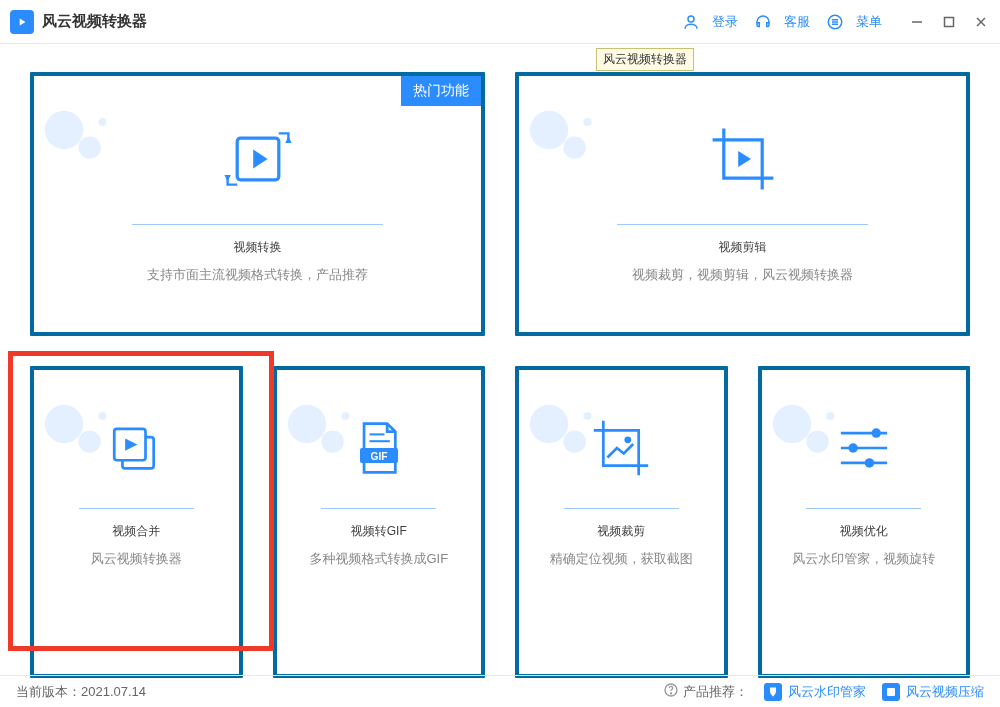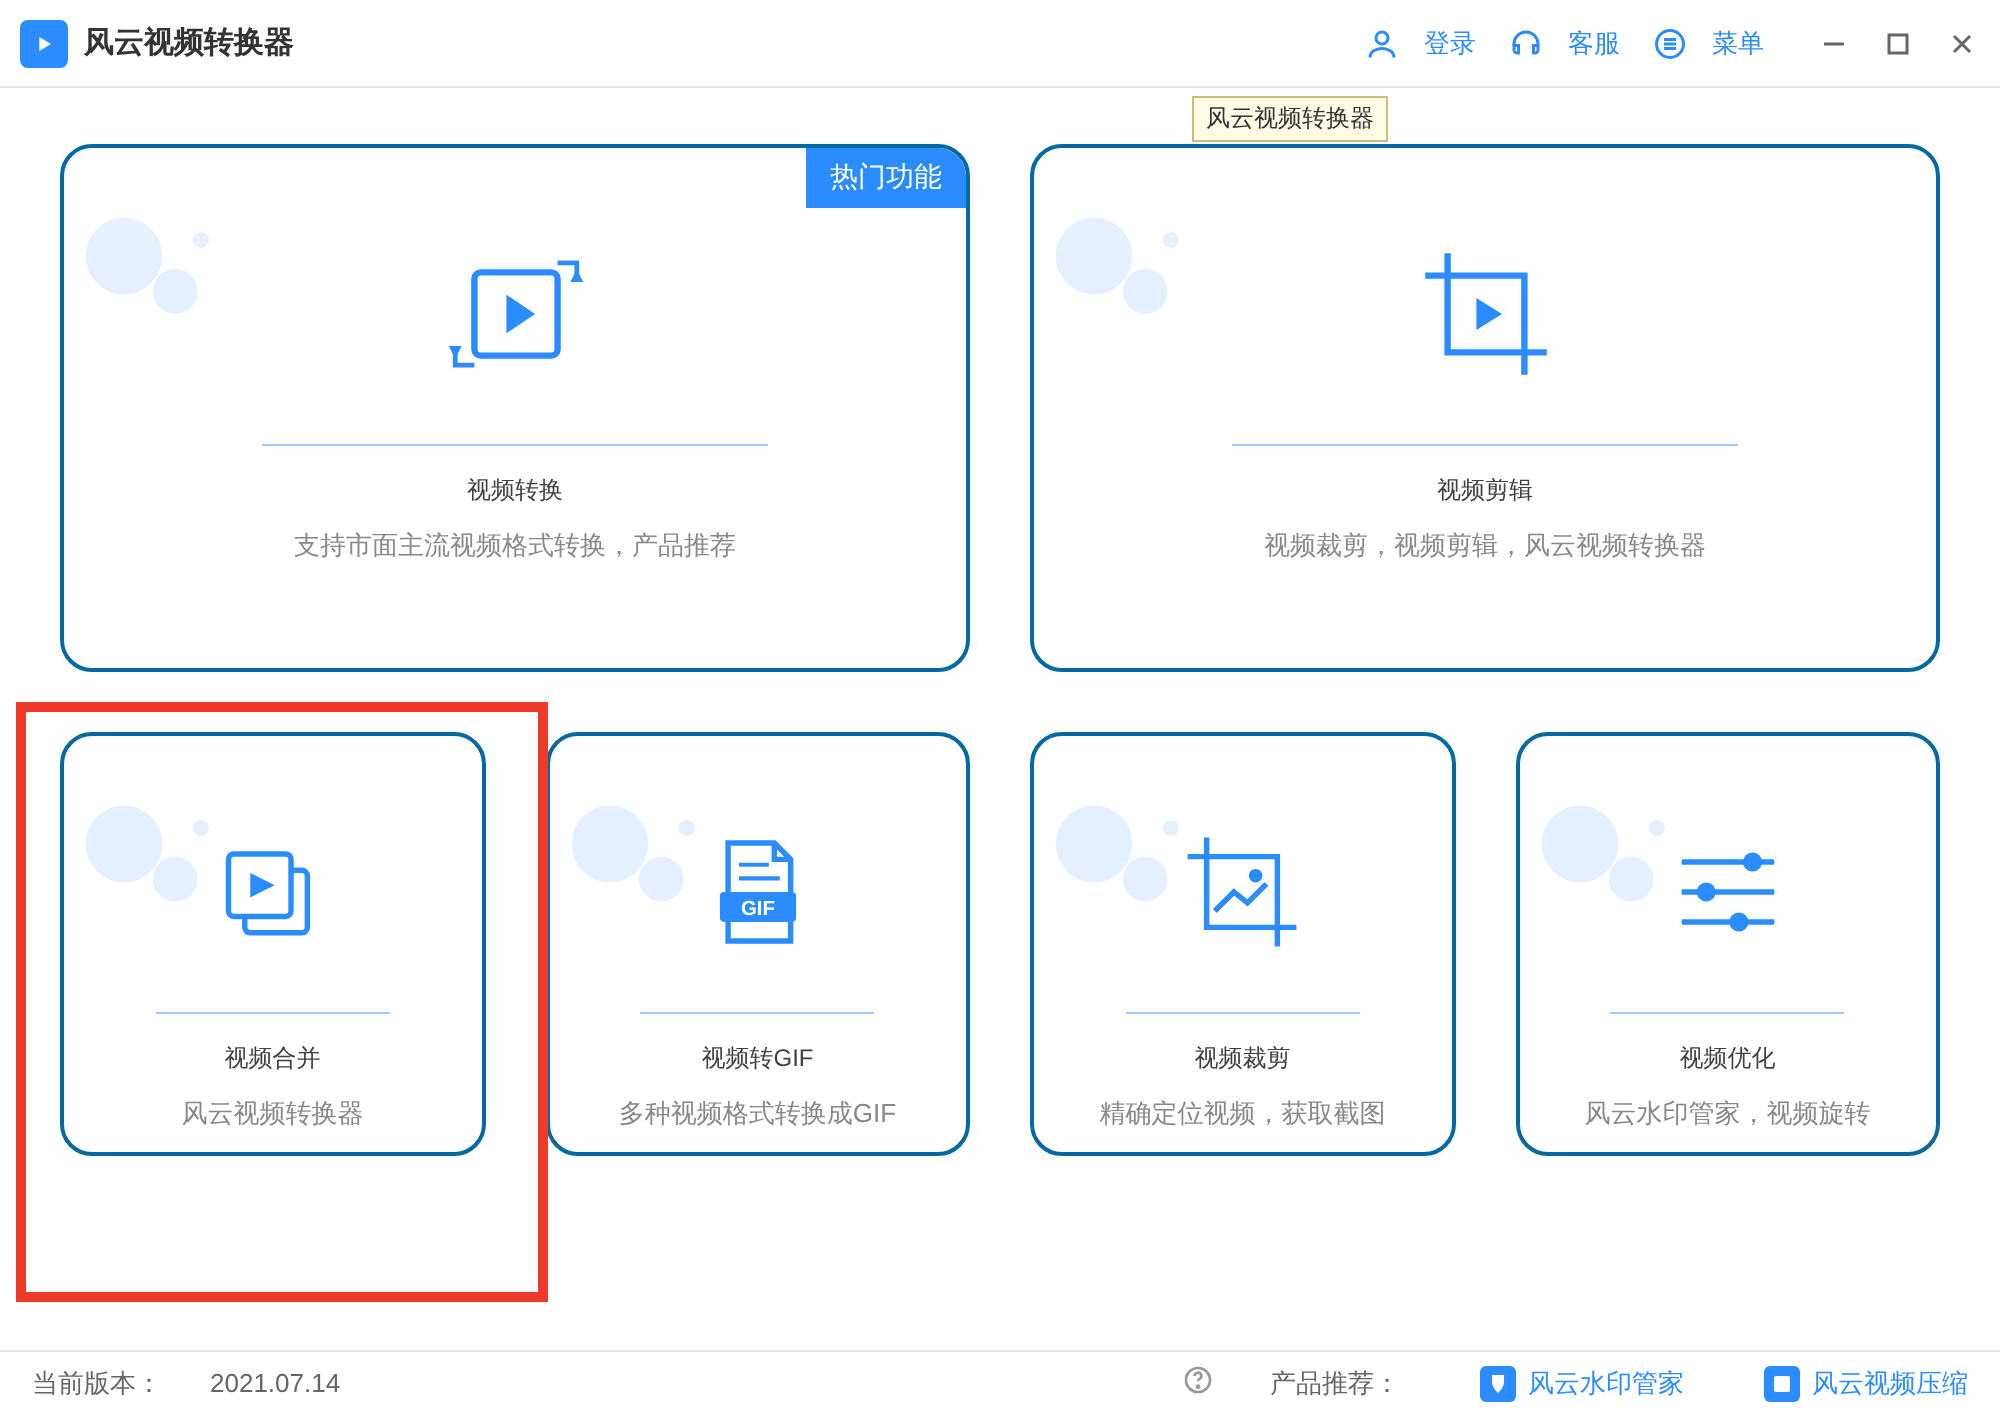--- a/index.html
+++ b/index.html
@@ -48,25 +48,25 @@
     z-index: 50;
   }
 
   
   .main {
     padding: 28px 30px 18px 30px;
     height: 620px;
   }
   .row { display: flex; gap: 30px; margin-bottom: 30px; }
   .top-row .card { flex: 1; height: 264px; }
-  .bottom-row .card { flex: 1; height: 212px; }
+  .bottom-row .card { flex: 1; height: 312px; }
 
   .card {
-    border: 2px solid #0369a1;
-    border-radius: 16px;
+    border: 4px solid #0369a1;
+    border-radius: 1px;
     position: relative;
     display: flex;
     flex-direction: column;
     align-items: center;
     padding-top: 28px;
     cursor: pointer;
     overflow: hidden;
   }
   .card .bg-dec {
     position: absolute;
@@ -116,21 +116,20 @@
   .footer {
     position: absolute;
     bottom: 0; left: 0; right: 0;
     height: 32px;
     border-top: 1px solid #e6e6e6;
     display: flex;
     align-items: center;
     padding: 0 16px;
     font-size: 13px;
     color: #666;
-    gap: 24px;
   }
   .footer .spacer { flex: 1; }
   .footer .rec { display: flex; align-items: center; gap: 6px; color: #2b8cff; margin-left: 16px; }
   .footer .rec-icon {
     width: 18px; height: 18px;
     background: #2b8cff;
     border-radius: 3px;
     display:flex; align-items:center; justify-content:center;
   }
   .footer .help-icon { color:#999; margin-right:4px; }

